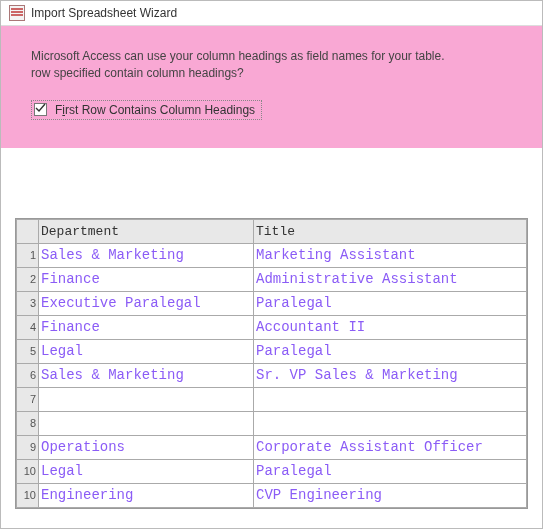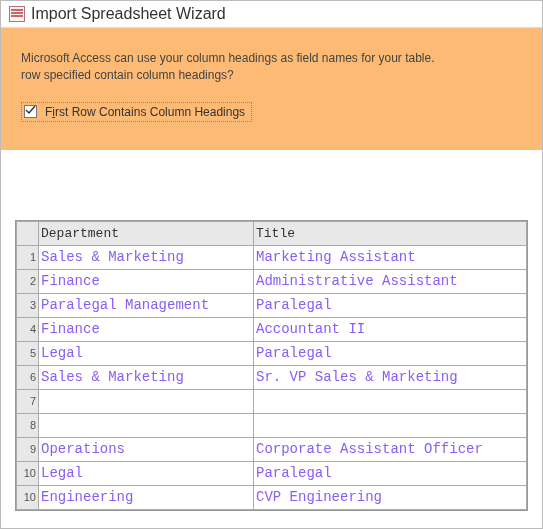--- a/index.html
+++ b/index.html
@@ -30,26 +30,26 @@
       border-bottom: 1px solid #ddd;
     }
     .titlebar .icon-box {
       width: 16px;
       height: 16px;
       display: flex;
       align-items: center;
       justify-content: center;
     }
     .titlebar-title {
-      font-size: 16px;
+      font-size: 12px;
       color: #333;
     }
     .content {
-      background: #fdba74;
-      padding: 22px 18px 28px 20px;
+      background: #f9a8d4;
+      padding: 22px 18px 28px 30px;
       color: #444;
     }
     .instructions {
       font-size: 12px;
       line-height: 1.4;
       margin-bottom: 18px;
       color: #444;
     }
     .checkbox-row {
       display: inline-flex;
@@ -180,21 +180,21 @@
             <td class="cell">Sales &amp; Marketing</td>
             <td class="cell">Marketing Assistant</td>
           </tr>
           <tr>
             <td class="rownum">2</td>
             <td class="cell">Finance</td>
             <td class="cell">Administrative Assistant</td>
           </tr>
           <tr>
             <td class="rownum">3</td>
-            <td class="cell">Paralegal Management</td>
+            <td class="cell">Executive Paralegal</td>
             <td class="cell">Paralegal</td>
           </tr>
           <tr>
             <td class="rownum">4</td>
             <td class="cell">Finance</td>
             <td class="cell">Accountant II</td>
           </tr>
           <tr>
             <td class="rownum">5</td>
             <td class="cell">Legal</td>

